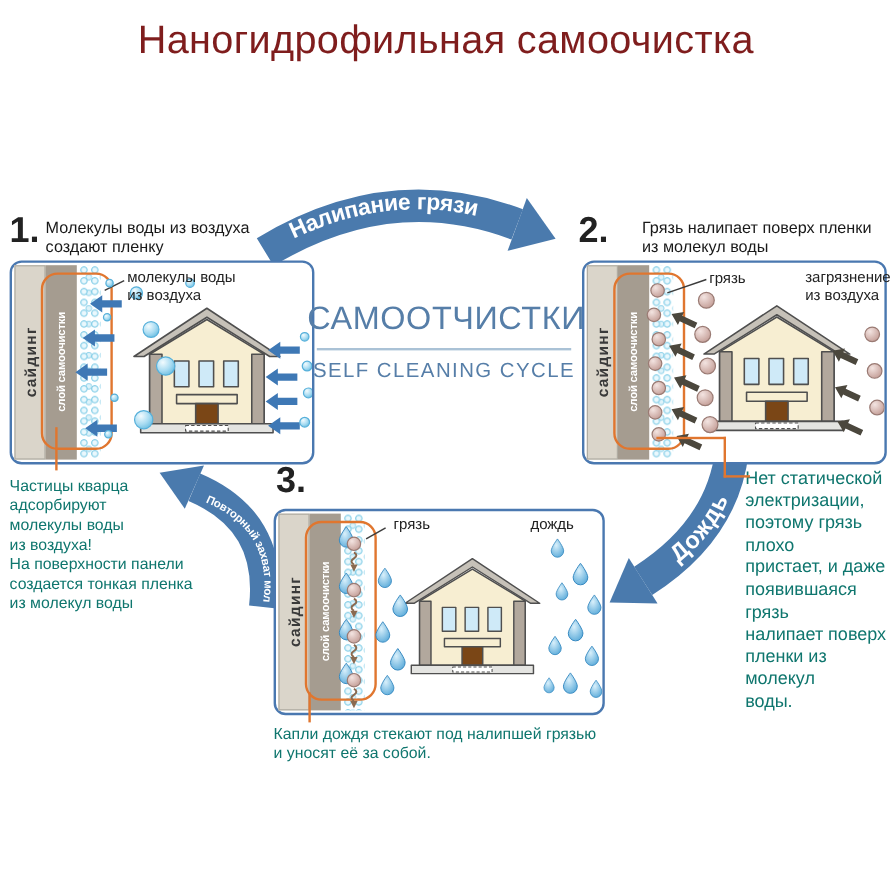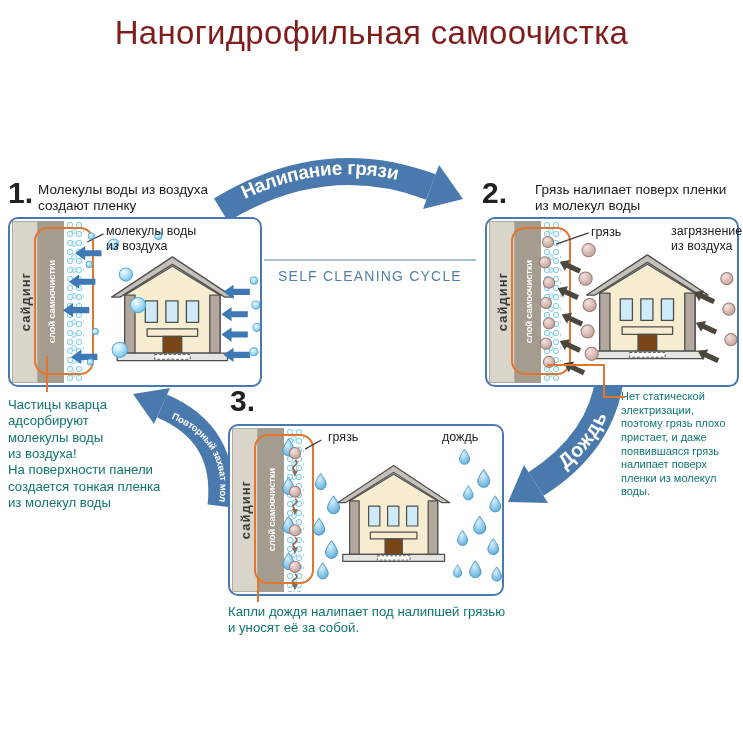--- a/index.html
+++ b/index.html
@@ -22,26 +22,26 @@
     border:2px solid var(--orange,#e0762f);border-radius:14px;}
   .overlay{position:absolute;left:0;top:0;width:100%;height:100%;}
   .vlabel{writing-mode:vertical-rl;transform:rotate(180deg);font-weight:bold;}
   .vlabel.dark{color:#3a3a3a;font-size:13px;letter-spacing:1px;}
   .vlabel.light{color:#fff;font-size:9.5px;letter-spacing:-.2px;}
   .plabel{position:absolute;font-size:12.5px;line-height:1.2;white-space:pre-line;color:#222;}
   .step-num{position:absolute;font-size:30px;font-weight:bold;color:#222;line-height:1;}
   .step-head{position:absolute;font-size:13.5px;line-height:1.22;white-space:pre-line;color:#191919;}
   .note{position:absolute;font-size:13.2px;line-height:1.24;white-space:pre-line;color:#0f766e;}
   .note-left{left:8px;top:397px;width:185px;}
-  .note-right{left:621px;top:390px;width:123px;font-size:11px;}
+  .note-right{left:621px;top:390px;width:123px;font-size:15px;}
   .note-bottom{left:228px;top:604px;width:310px;}
   .cycle{position:absolute;left:256px;top:250px;width:228px;text-align:center;color:var(--center-text,#567ea8);}
   .cy1{font-size:27px;line-height:1.15;letter-spacing:.5px;}
   .cy-div{border-top:2px solid #aac2d6;margin:9px 8px 7px;}
-  .cy2{font-size:14px;letter-spacing:1.2px;}
+  .cy2{font-size:17px;letter-spacing:1.2px;}
   .arr{position:absolute;}
   .arr-top{left:205px;top:132px;width:280px;height:95px;}
   .arr-rain{left:482px;top:366px;width:160px;height:150px;}
   .arr-recapture{left:106px;top:380px;width:140px;height:152px;}
   .arr-label{fill:#fff;font-weight:bold;}
   .oc{position:absolute;}
   .oc-v{border-left:2px solid var(--orange,#e0762f);width:0;}
   .oc-h{border-top:2px solid var(--orange,#e0762f);height:0;}
 </style>
 </head>
@@ -360,40 +360,41 @@
         </g>
         <g transform="translate(220,136) scale(0.7)">
           <path d="M6,0 C6,0 0,8 0,11.5 A6,6.2 0 0 0 12,11.5 C12,8 6,0 6,0 Z" fill="url(#gr3)" stroke="#3387bf" stroke-width="0.8"></path>
         </g>
       </svg>
     <div class="plabel" style="left:98px;top:4px;">грязь</div>
     <div class="plabel" style="left:212px;top:4px;">дождь</div>
   </section>
 
   <div class="cycle">
+    <div class="cy1">САМООТЧИСТКИ</div>
     <div class="cy-div"></div>
     <div class="cy2">SELF CLEANING CYCLE</div>
   </div>
 
   <div class="note note-left">Частицы кварца
 адсорбируют
 молекулы воды
 из воздуха!
 На поверхности панели
 создается тонкая пленка
 из молекул воды</div>
   <div class="note note-right">Нет статической
 электризации,
 поэтому грязь плохо
 пристает, и даже
 появившаяся грязь
 налипает поверх
 пленки из молекул
 воды.</div>
-  <div class="note note-bottom">Капли дождя налипает под налипшей грязью
+  <div class="note note-bottom">Капли дождя стекают под налипшей грязью
 и уносят её за собой.</div>
 
   <div class="oc oc-v" style="left:46px;top:356px;height:36px;"></div>
   <div class="oc oc-h" style="left:547px;top:364px;width:58px;"></div>
   <div class="oc oc-v" style="left:603px;top:364px;height:34px;"></div>
   <div class="oc oc-h" style="left:603px;top:396px;width:22px;"></div>
   <div class="oc oc-v" style="left:257px;top:577px;height:25px;"></div>
 
 </div>
 

